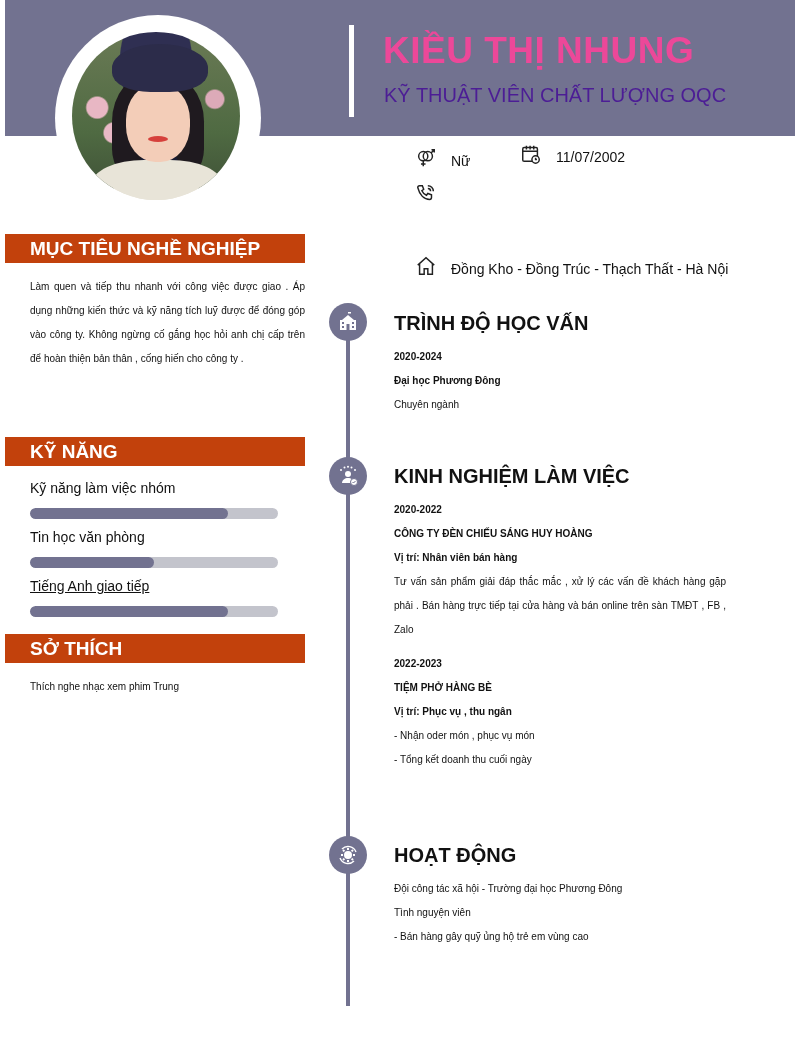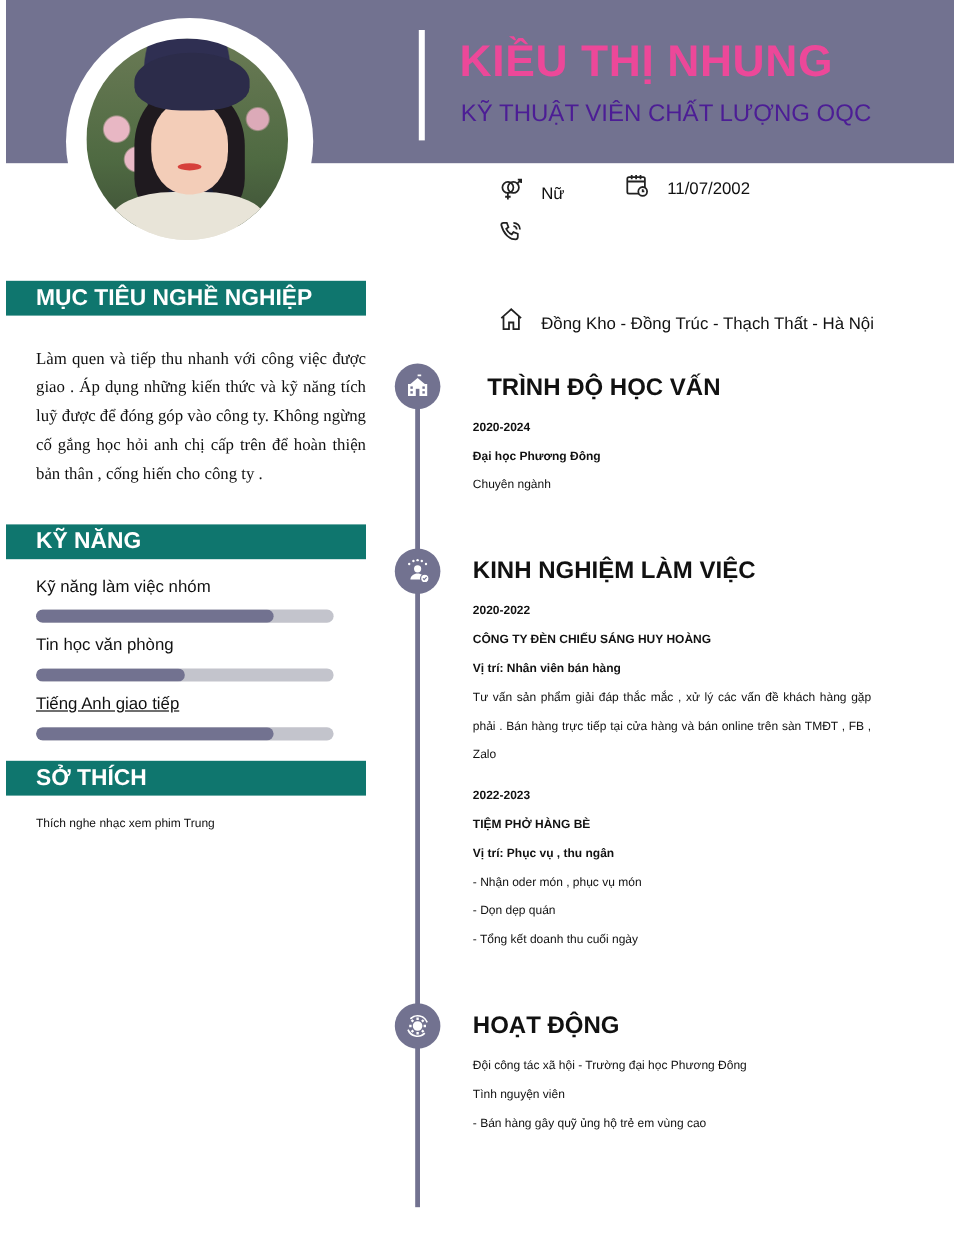--- a/index.html
+++ b/index.html
@@ -20,22 +20,22 @@
   .photo .hair { position: absolute; left: 40px; top: 40px; width: 92px; height: 110px; border-radius: 45% 45% 30% 30%; background: #1f1a1f; }
   .photo .face { position: absolute; left: 54px; top: 52px; width: 64px; height: 78px; border-radius: 46%; background: #f3cdb8; }
   .photo .hat { position: absolute; left: 40px; top: 12px; width: 96px; height: 48px; border-radius: 50% 50% 40% 40%; background: #2c2c4a; }
   .photo .coat { position: absolute; left: 20px; top: 128px; width: 130px; height: 60px; border-radius: 40% 40% 0 0; background: #e8e4d8; }
   .photo .neck { position: absolute; left: 68px; top: 122px; width: 38px; height: 40px; background: #1a1d33; border-radius: 8px; }
   .photo .lips { position: absolute; left: 76px; top: 104px; width: 20px; height: 6px; border-radius: 50%; background: #d6403b; }
 
   .info-row { position: absolute; display: flex; align-items: flex-end; font-size: 14px; color: #111; }
   .info-row svg { width: 22px; height: 22px; margin-right: 14px; }
 
-  .section-head { position: absolute; left: 5px; width: 300px; height: 29px; background: #0f766e; color: #ffffff; font-weight: bold; font-size: 19px; padding-left: 25px; line-height: 29px; white-space: nowrap; }
-  .objective { position: absolute; left: 30px; top: 288px; width: 275px; font-size: 14px; line-height: 24px; text-align: justify; font-family: Liberation Serif, serif; }
+  .section-head { position: absolute; left: 5px; width: 300px; height: 29px; background: #c2410c; color: #ffffff; font-weight: bold; font-size: 19px; padding-left: 25px; line-height: 29px; white-space: nowrap; }
+  .objective { position: absolute; left: 30px; top: 275px; width: 275px; font-size: 10px; line-height: 24px; text-align: justify; }
   .skill { position: absolute; left: 30px; width: 248px; }
   .skill-label { font-size: 14px; height: 20px; }
   .skill-track { margin-top: 8px; height: 11px; border-radius: 6px; background: #c3c4cc; position: relative; overflow: hidden; }
   .skill-fill { position: absolute; left: 0; top: 0; bottom: 0; border-radius: 6px; background: #727290; }
   .hobbies { position: absolute; left: 30px; top: 675px; font-size: 10px; line-height: 24px; }
 
   .timeline-line { position: absolute; left: 346px; top: 305px; width: 4px; height: 701px; background: #727290; }
   .tl-icon { position: absolute; left: 329px; width: 38px; height: 38px; border-radius: 50%; background: #727290; display: flex; align-items: center; justify-content: center; }
   .tl-icon svg { width: 24px; height: 24px; }
   .tl-title { position: absolute; left: 394px; font-size: 20px; font-weight: bold; white-space: nowrap; }
@@ -127,21 +127,21 @@
     <path d="M12 2v3M12 2h3v1.5h-3z"></path>
       <path d="M12 5l-6 5h12z"></path>
       <rect x="4" y="10" width="16" height="10"></rect>
     <rect x="6" y="12" width="2" height="2" fill="#727290"></rect>
       <rect x="16" y="12" width="2" height="2" fill="#727290"></rect>
     <rect x="6" y="16" width="2" height="2" fill="#727290"></rect>
       <rect x="16" y="16" width="2" height="2" fill="#727290"></rect>
     <rect x="10.5" y="14" width="3" height="6" fill="#727290"></rect>
   </svg>
 </div>
-<div class="tl-title" style="top:312px;margin-left:12px;">TRÌNH ĐỘ HỌC VẤN</div>
+<div class="tl-title" style="top:312px;">TRÌNH ĐỘ HỌC VẤN</div>
 <div class="tl-block" style="top:345px;">
   <div class="bold">2020-2024</div>
   <div class="bold">Đại học Phương Đông</div>
   <div>Chuyên ngành</div>
 </div>
 
 <div class="tl-icon" style="top:457px;">
   <svg viewBox="0 0 24 24" fill="#fff">
     <circle cx="12" cy="10" r="3"></circle>
       <path d="M6 19c0-3 3-5 6-5s6 2 6 5z"></path>
@@ -159,21 +159,20 @@
   <div class="bold">2020-2022</div>
   <div class="bold">CÔNG TY ĐÈN CHIẾU SÁNG HUY HOÀNG</div>
   <div class="bold">Vị trí: Nhân viên bán hàng</div>
   <div class="justify">Tư vấn sản phẩm giải đáp thắc mắc , xử lý các vấn đề khách hàng gặp phải . Bán hàng trực tiếp tại cửa hàng và bán online trên sàn TMĐT , FB , Zalo</div>
 </div>
 <div class="tl-block" style="top:652px;">
   <div class="bold">2022-2023</div>
   <div class="bold">TIỆM PHỞ HÀNG BÈ</div>
   <div class="bold">Vị trí: Phục vụ , thu ngân</div>
   <div>- Nhận oder món , phục vụ món</div>
-  <div>- Dọn dẹp quán</div>
   <div>- Tổng kết doanh thu cuối ngày</div>
 </div>
 
 <div class="tl-icon" style="top:836px;">
   <svg viewBox="0 0 24 24" fill="none" stroke="#fff" stroke-width="2">
     <circle cx="12" cy="12" r="3" fill="#fff"></circle>
     <path d="M12 5v2M12 17v2M5 12h2M17 12h2M7 7l1.4 1.4M15.6 15.6L17 17M7 17l1.4-1.4M15.6 8.4L17 7"></path>
     <path d="M20 9a8.5 8.5 0 0 0-14-3M4 15a8.5 8.5 0 0 0 14 3" stroke-width="1.4"></path>
   </svg>
 </div>

